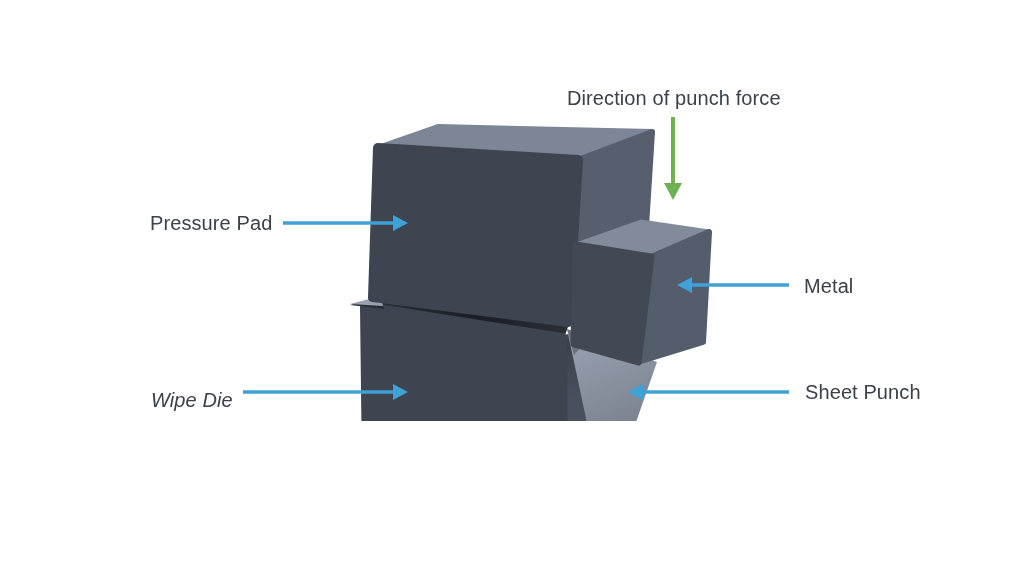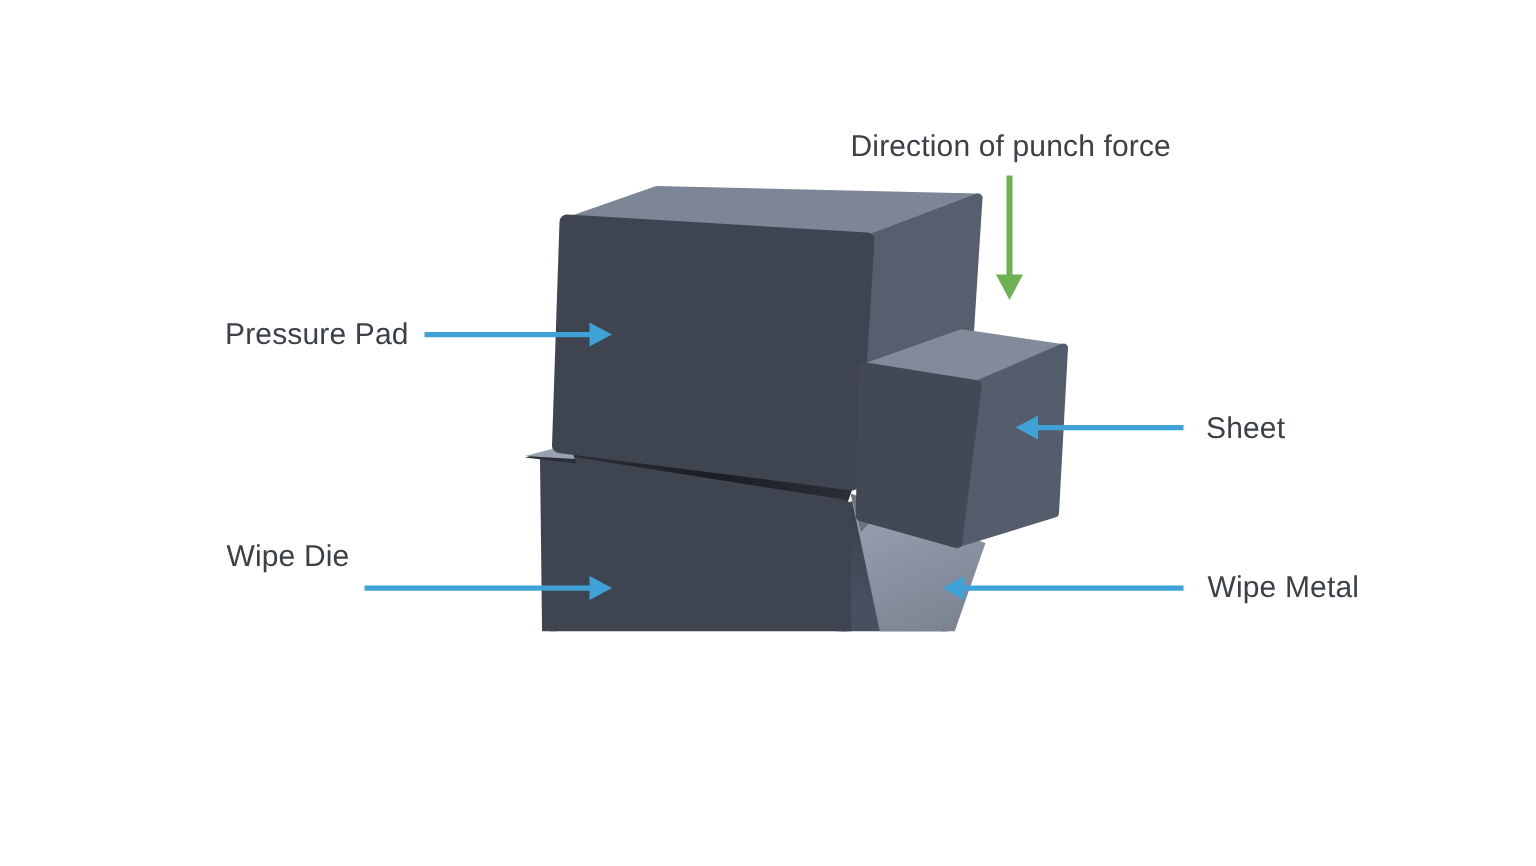--- a/index.html
+++ b/index.html
@@ -82,19 +82,19 @@
     <g>
       <line x1="789" y1="392" x2="641" y2="392" stroke-width="3.5" stroke="#3fa1d6"></line>
       <polygon points="628,392 643,384 643,400" fill="#3fa1d6"></polygon>
     </g>
   </svg>
 
   <div class="label" style="left:567px;top:87px;">Direction of punch force</div>
 
   <div class="label" style="left:150px;top:212px;text-align:center;">Pressure Pad</div>
 
-  <div class="label" style="left:151px;top:360px;">Wipe Die</div>
+  <div class="label" style="left:151px;top:389px;font-style:italic;">Wipe Die</div>
 
-  <div class="label" style="left:804px;top:275px;">Sheet</div>
+  <div class="label" style="left:804px;top:275px;">Metal</div>
 
-  <div class="label" style="left:805px;top:381px;">Wipe Metal</div>
+  <div class="label" style="left:805px;top:381px;">Sheet Punch</div>
 
 </div>
 
 </body></html>

